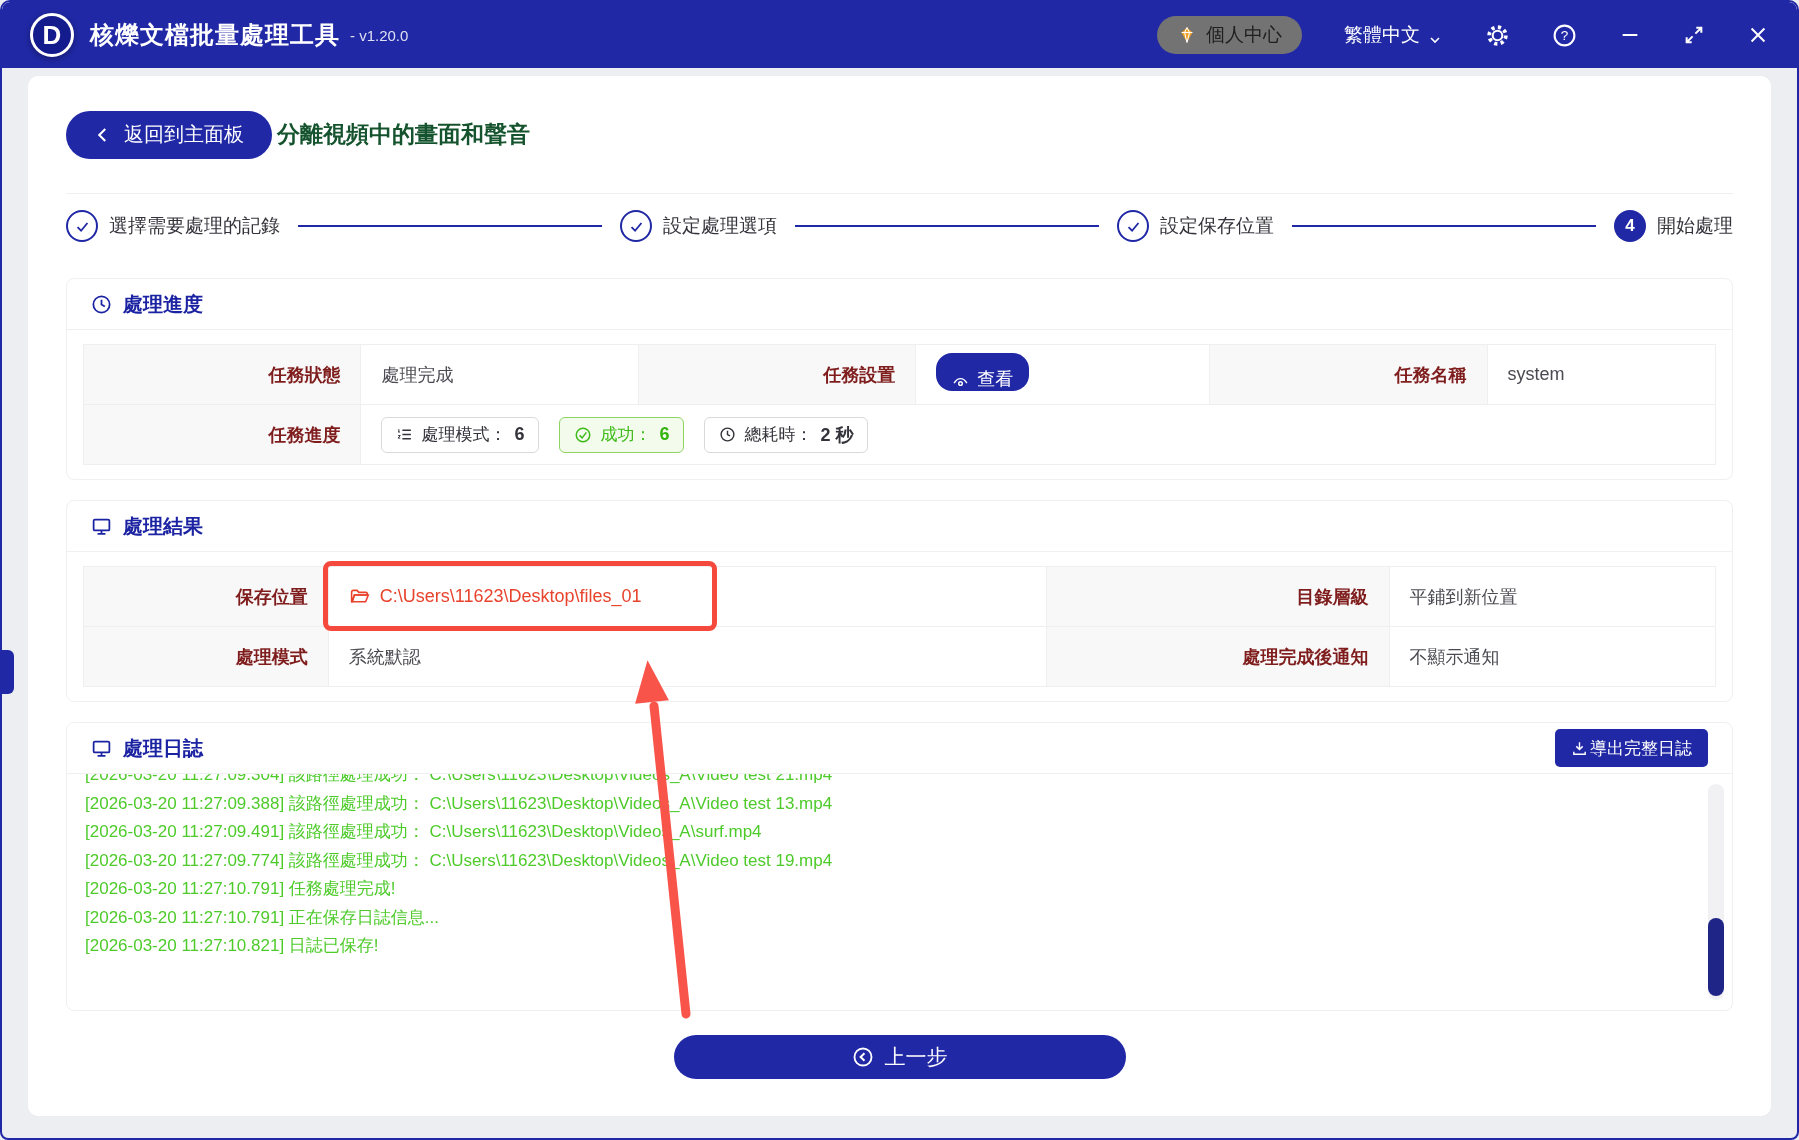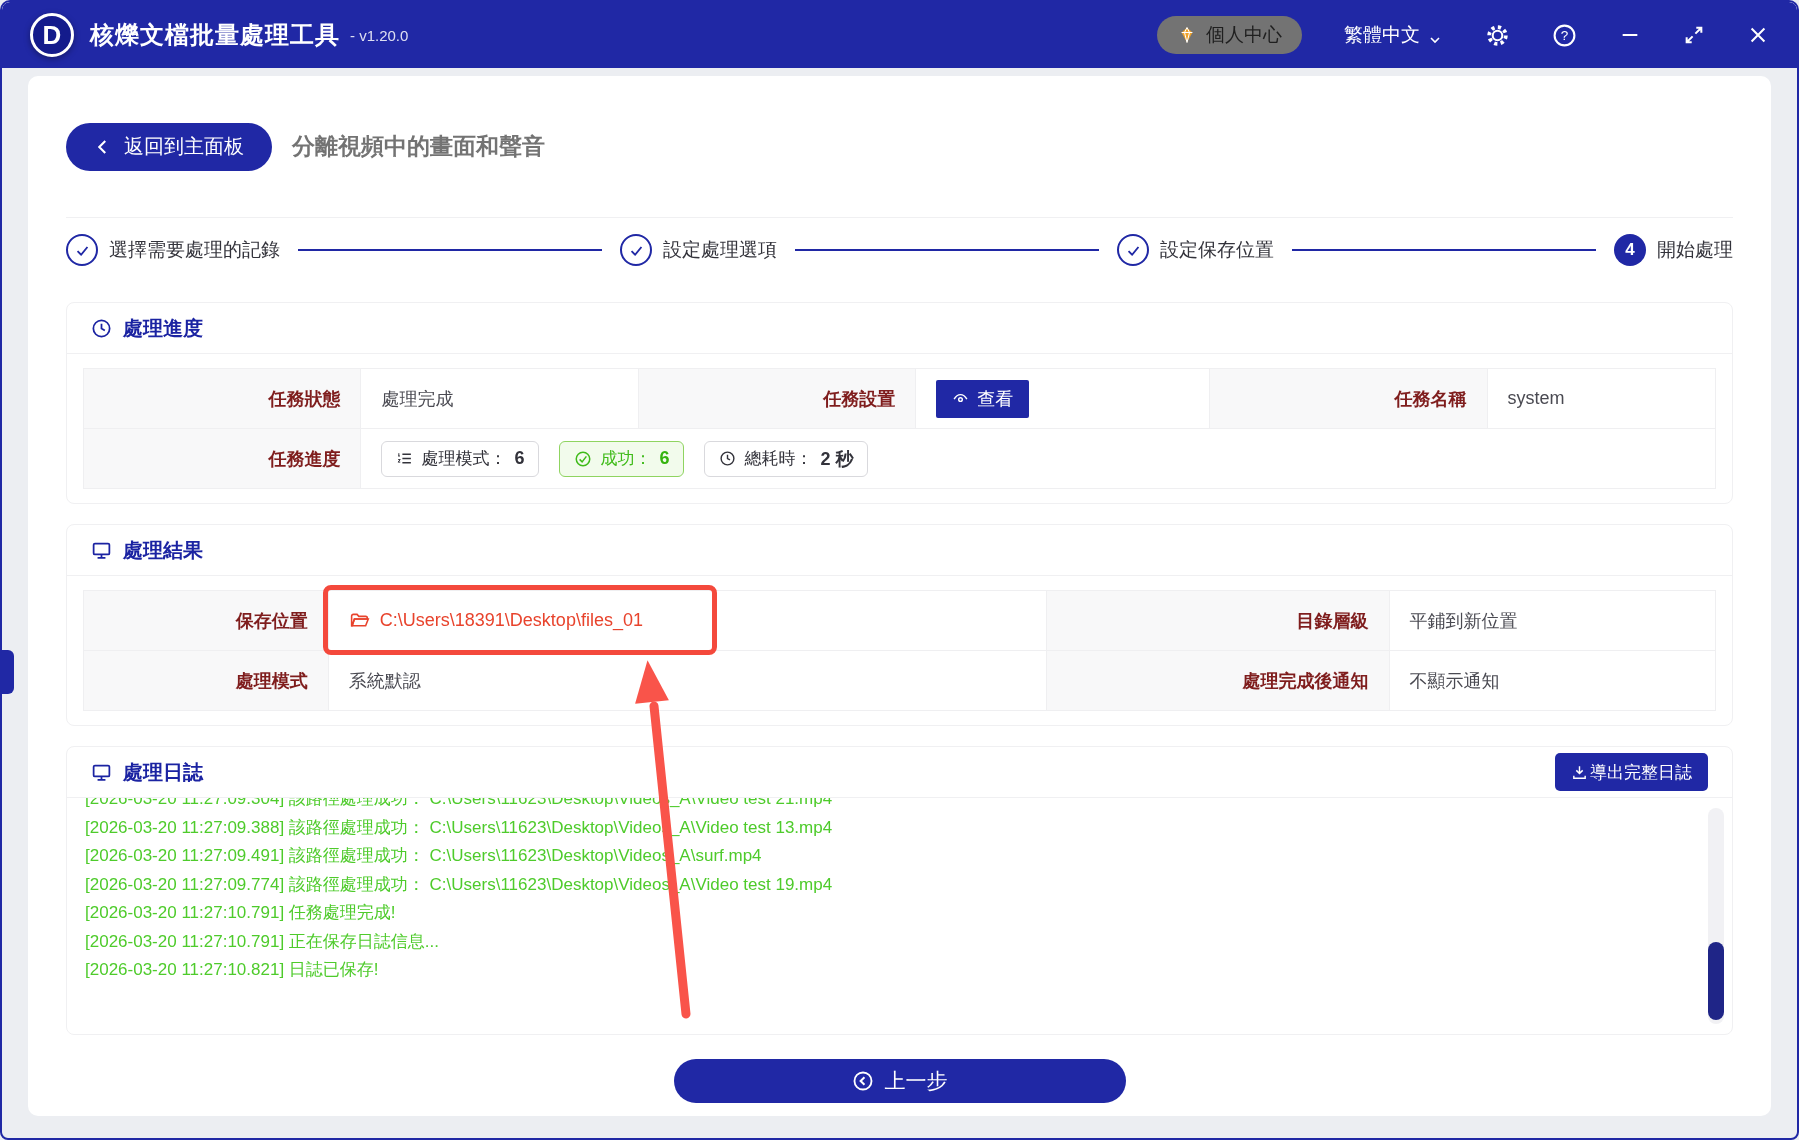--- a/index.html
+++ b/index.html
@@ -34,27 +34,27 @@
     display:flex; align-items:center; gap:9px; font-size:19px;
     font-family:inherit;
   }
   .lang { display:flex; align-items:flex-end; gap:7px; font-size:19px; cursor:pointer; }
   .tb-icon { display:flex; align-items:center; justify-content:center; cursor:pointer; }
   
   .card {
     position:absolute; left:26px; right:26px; top:74px; bottom:22px;
     background:#fff; border-radius:10px; padding:0 38px;
   }
-  .card-header { height:142px; display:flex; align-items:center; border-bottom:1px solid #f0f0f2; }
+  .card-header { height:118px; display:flex; align-items:center; border-bottom:1px solid #f0f0f2; }
   .back-btn {
     height:48px; border:none; cursor:pointer; border-radius:24px;
     background:#2028a5; color:#fff; font-size:20px; font-family:inherit;
     display:flex; align-items:center; gap:12px; padding:0 28px;
   }
-  .page-title { font-size:23px; font-weight:bold; color:#737373; margin-left:20px; }
+  .page-title { font-size:23px; font-weight:bold; color:#14532d; margin-left:5px; }
   
   .steps { height:64px; display:flex; align-items:center; }
   .step { display:flex; align-items:center; gap:11px; }
   .step-circle {
     width:32px; height:32px; border-radius:50%;
     display:flex; align-items:center; justify-content:center; flex:0 0 auto;
   }
   .step-circle.done { border:2px solid #2028a5; }
   .step-circle.current { background:#2028a5; color:#fff; font-size:17px; font-weight:bold; }
   .step-label { font-size:19px; color:#33333b; }
@@ -66,22 +66,22 @@
     padding:0 24px; border-bottom:1px solid #f0f0f2;
     color:#1b23a2; font-size:20px; font-weight:bold;
   }
   .section-body { padding:14px 16px; }
   table.info { width:100%; border-collapse:collapse; table-layout:fixed; }
   table.info td { border:1px solid #efeff1; height:60px; padding:0 20px; font-size:18px; overflow:visible; }
   td.lbl { background:#f8f8f9; text-align:right; font-weight:bold; color:#7f1d1d; font-size:19px; }
   td.val { color:#4a4a52; position:relative; }
   .view-btn {
     height:38px; background:#2028a5; color:#fff; border:none; cursor:pointer;
-    border-radius:2px; padding:0 16px; font-size:18px; font-family:inherit;
-    display:inline-flex; align-items:center; gap:8px;
+    border-radius:16px; padding:0 16px; font-size:18px; font-family:inherit;
+    display:inline-flex; align-items:flex-end; gap:8px;
   }
   .badges { display:flex; align-items:center; gap:20px; }
   .badge {
     display:inline-flex; align-items:center; gap:8px; height:36px;
     border:1px solid #d9d9dd; border-radius:6px; background:#fff;
     padding:0 14px; font-size:17px; color:#33333b;
   }
   .badge b { font-size:18px; }
   .badge.success { border-color:#8fd460; background:#f2fbec; color:#3fbb19; }
   .badge.success b { color:#35b30f; }
@@ -328,21 +328,21 @@
           <td class="lbl">保存位置</td>
           <td class="val">
             <div class="red-frame"></div>
             <div class="save-path">
               <span style="display:flex">
                 <svg width="21" height="21" viewBox="0 0 24 24">
                       <path d="M3 7a2 2 0 0 1 2-2h4.2l2 2.3H19a2 2 0 0 1 2 2v1H6.2L3.6 18H3z" fill="none" stroke="#e8432c" stroke-width="1.8"></path>
                       <path d="M6.2 10.3H22L19 18H3.6z" fill="none" stroke="#e8432c" stroke-width="1.8"></path>
                     </svg>
               </span>
-              <span>C:\Users\18391\Desktop\files_01</span>
+              <span>C:\Users\11623\Desktop\files_01</span>
             </div>
           </td>
           <td class="lbl">目錄層級</td>
           <td class="val">平鋪到新位置</td>
         </tr>
         <tr>
           <td class="lbl">處理模式</td>
           <td class="val">系統默認</td>
           <td class="lbl">處理完成後通知</td>
           <td class="val">不顯示通知</td>

